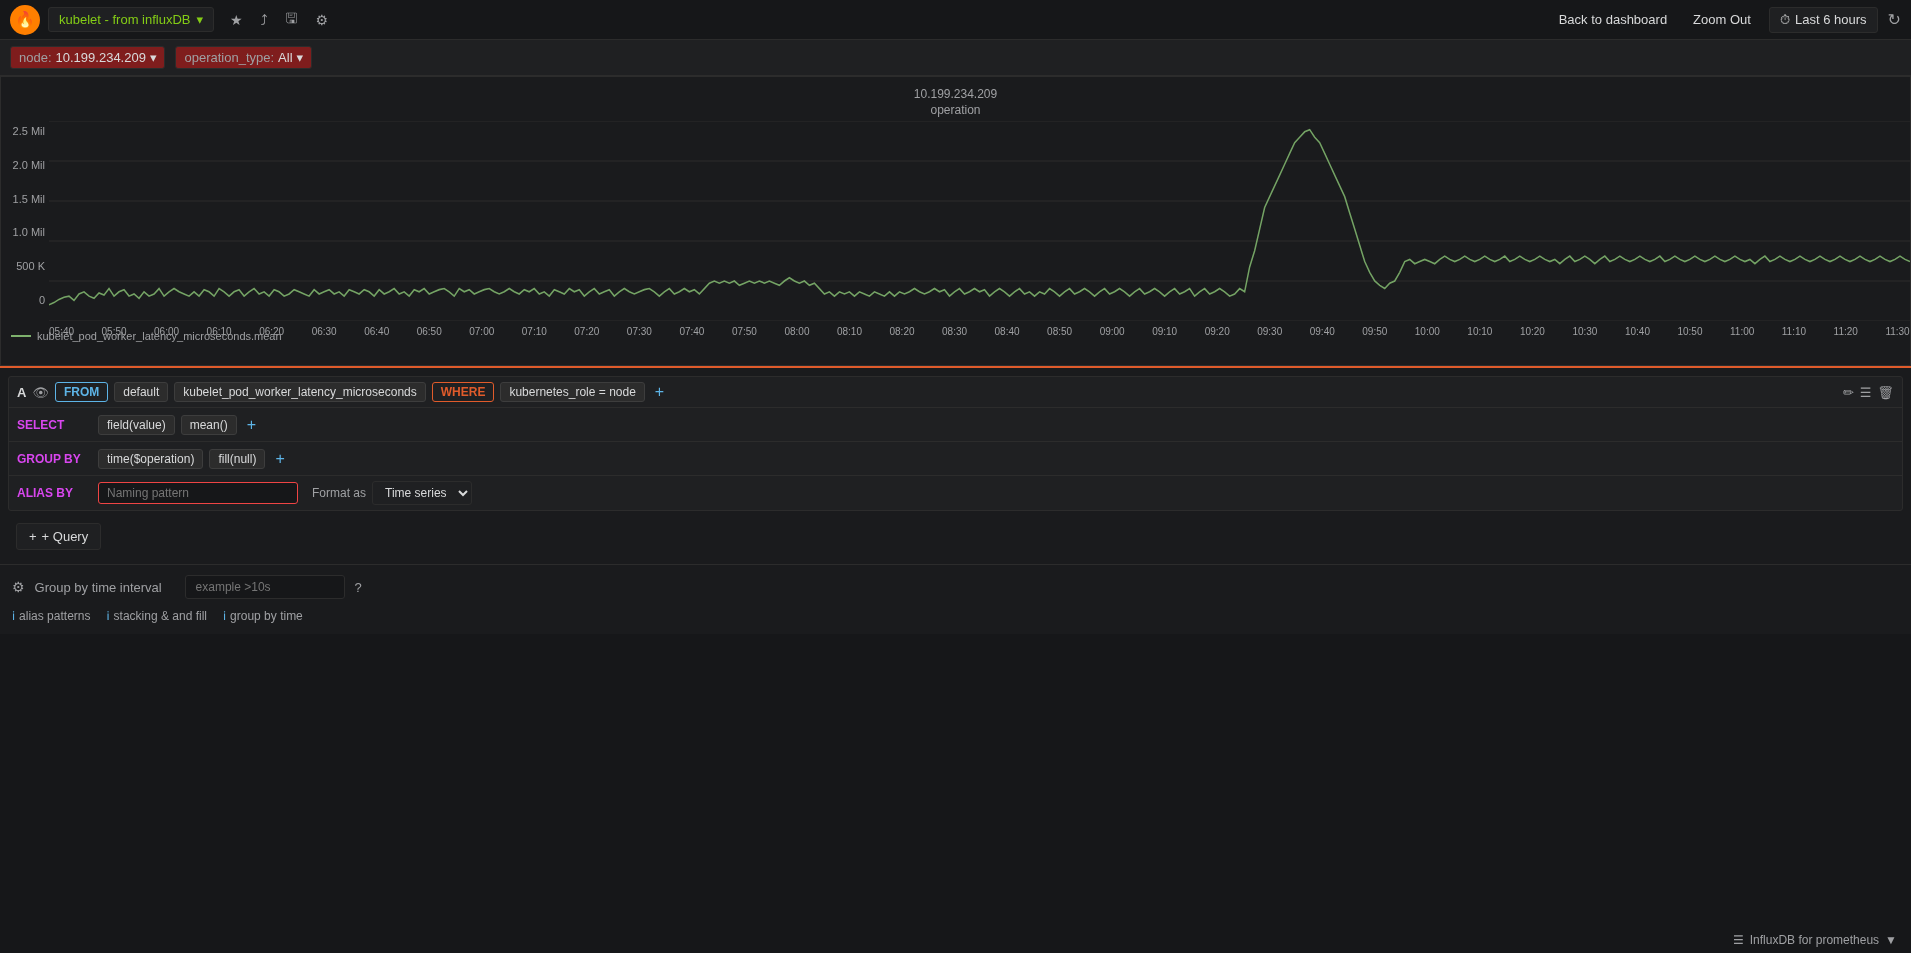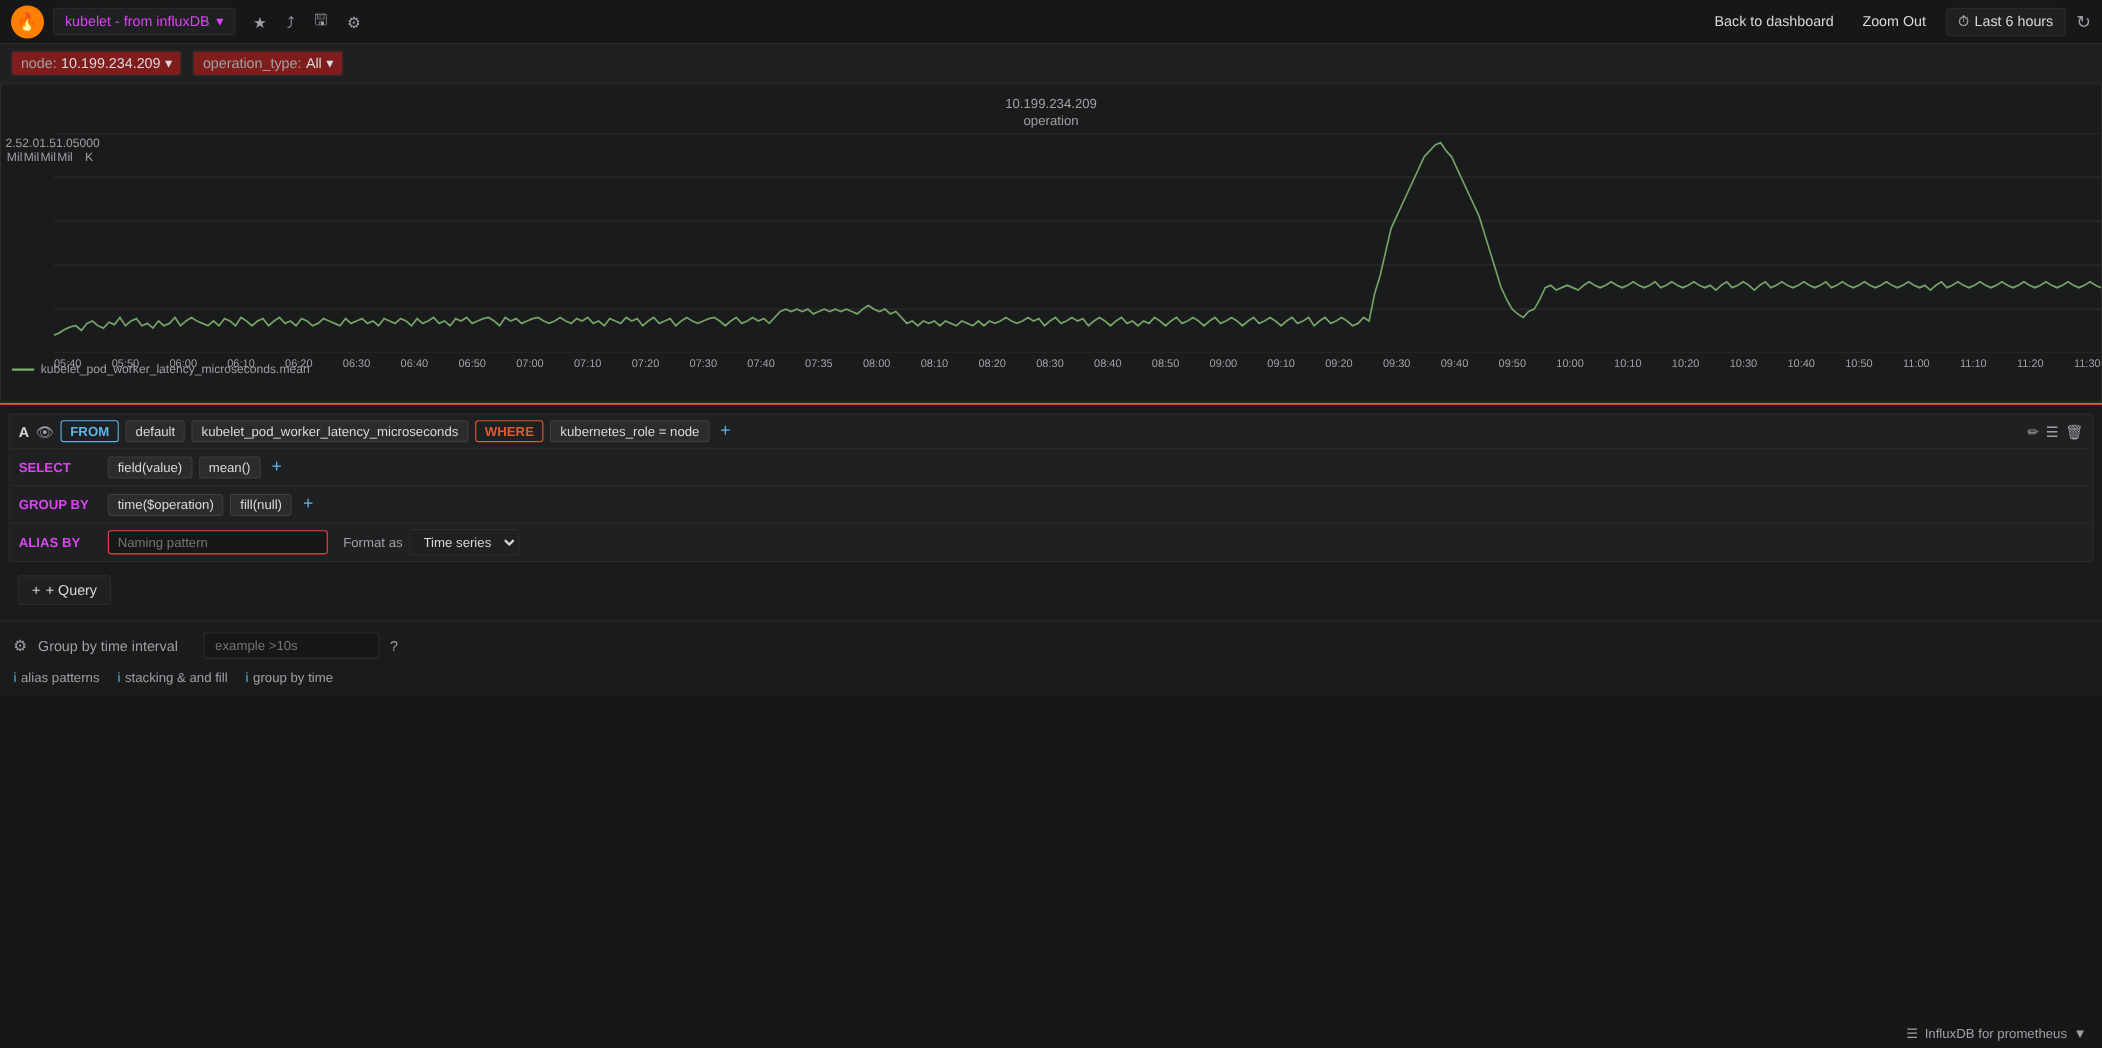--- a/index.html
+++ b/index.html
@@ -26,21 +26,21 @@
     .logo-flame {
       font-size: 16px;
     }
     .dashboard-title {
       background: #1f2022;
       border: 1px solid #2c2c2c;
       border-radius: 3px;
       padding: 4px 10px;
       display: flex; align-items: center; gap: 6px;
       cursor: pointer;
-      color: #d946ef;
+      color: #84cc16;
       font-size: 13px;
     }
     .nav-icons {
       display: flex; align-items: center; gap: 10px;
       margin-left: 4px;
     }
     .nav-icon-btn {
       background: none; border: none;
       color: #9fa0a3; cursor: pointer;
       font-size: 14px;
@@ -315,20 +315,21 @@
 
     
     .chart-svg { width: 100%; height: 200px; }
     .y-axis-labels {
       position: absolute;
       left: 0;
       top: 0;
       height: 100%;
       width: 48px;
       display: flex;
+      flex-direction: column;
       justify-content: space-between;
       padding: 4px 4px 20px 4px;
       font-size: 11px;
       color: #9fa0a3;
       text-align: right;
     }
     .chart-inner {
       position: absolute;
       left: 48px;
       top: 0;
@@ -418,21 +419,21 @@
         <span>06:10</span>
         <span>06:20</span>
         <span>06:30</span>
         <span>06:40</span>
         <span>06:50</span>
         <span>07:00</span>
         <span>07:10</span>
         <span>07:20</span>
         <span>07:30</span>
         <span>07:40</span>
-        <span>07:35</span>
+        <span>07:50</span>
         <span>08:00</span>
         <span>08:10</span>
         <span>08:20</span>
         <span>08:30</span>
         <span>08:40</span>
         <span>08:50</span>
         <span>09:00</span>
         <span>09:10</span>
         <span>09:20</span>
         <span>09:30</span>

